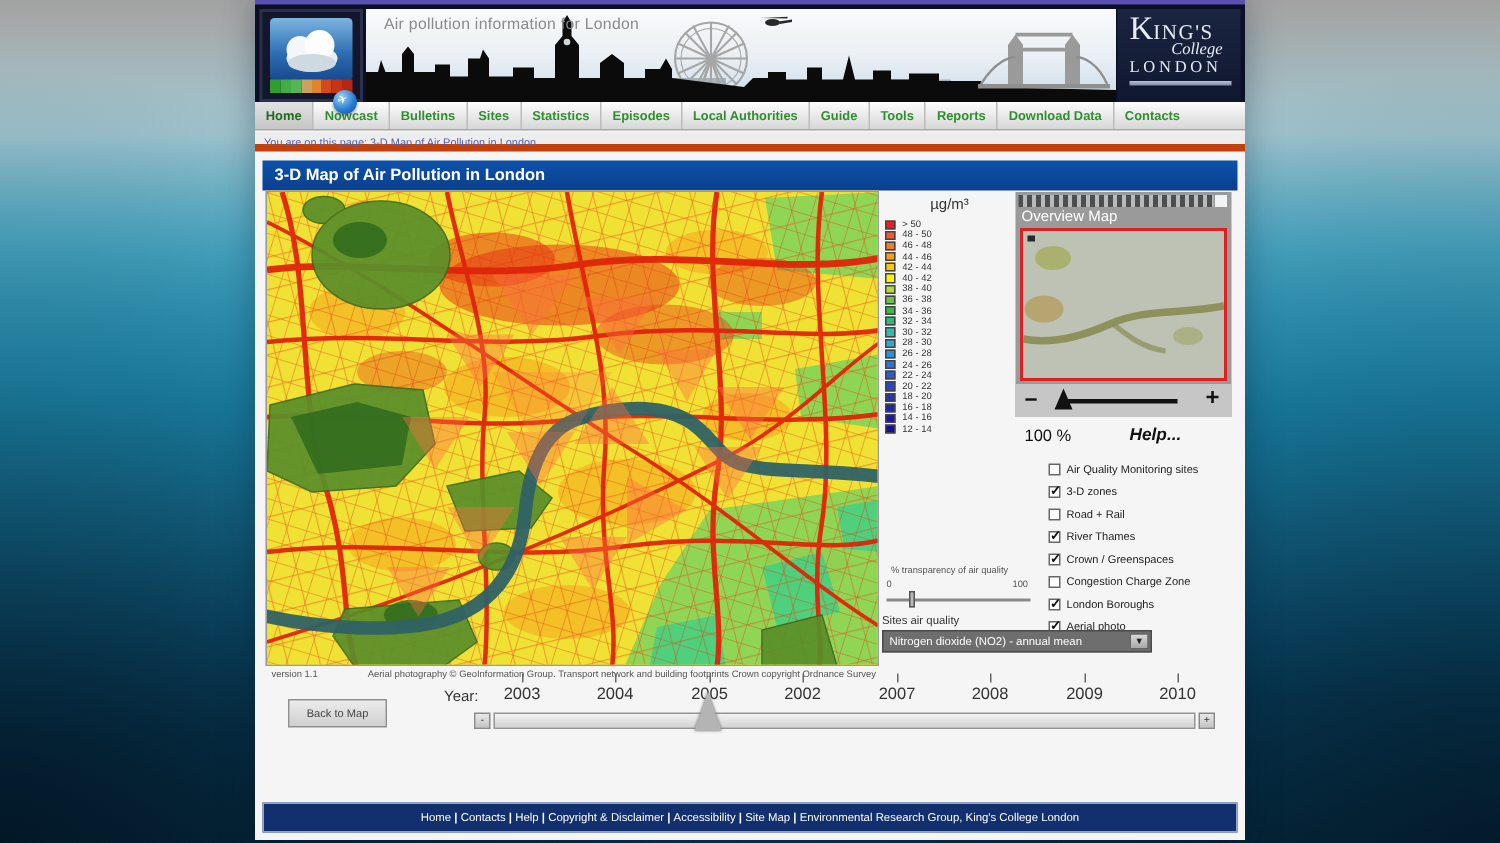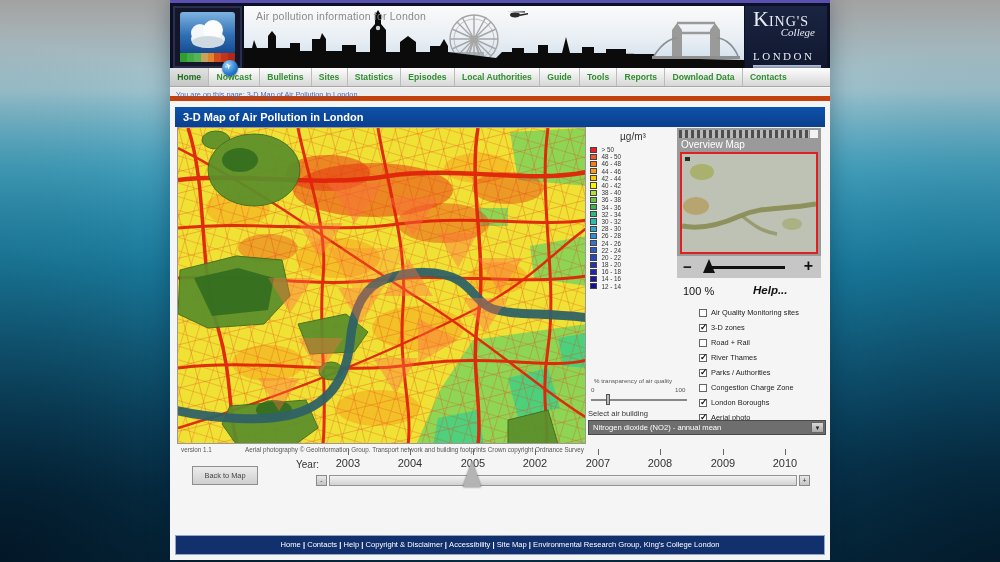--- a/index.html
+++ b/index.html
@@ -24,21 +24,21 @@
   .logo-blue{position:absolute;left:5px;top:4px;width:55px;height:42px;border-radius:3px;background:linear-gradient(180deg,#7db4e0 0%,#2f6fb4 55%,#16488e 100%);overflow:hidden}
   .logo-strip{position:absolute;left:5px;bottom:4px;width:55px;height:9px;display:flex}
   .logo-strip div{flex:1;height:100%}
   .sphere-icon{position:absolute;left:52px;top:57px;width:16px;height:16px;border-radius:50%;background:radial-gradient(circle at 35% 30%,#9fd2f2,#2a7fd4 55%,#0b4a9e);z-index:5;box-shadow:0 1px 2px rgba(0,0,0,.4)}
   .sphere-icon span{position:absolute;left:3px;top:2px;color:#fff;font-size:8px;transform:rotate(-20deg)}
   .kcl{position:absolute;right:3px;top:3px;width:82px;height:62px;background:linear-gradient(180deg,#1b2440,#101830);color:#e9ecf4;font-family:"Liberation Serif",serif;padding:6px 6px 0 8px}
   .kcl-l1{line-height:14px;white-space:nowrap}
   .kcl-k{font-size:22px}
   .kcl-ings{font-size:14px;letter-spacing:1px}
   .kcl-college{font-style:italic;font-size:11px;text-align:right;margin-top:-3px;padding-right:6px}
-  .kcl-london{font-size:11px;letter-spacing:2.5px;margin-top:12px}
+  .kcl-london{font-size:11px;letter-spacing:2.5px;margin-top:0px}
   .kcl-bar{margin-top:3px;height:3px;background:linear-gradient(180deg,#b9c2d6,#7d8aa8)}
 
   
   .nav{position:absolute;left:0;top:68px;width:660px;height:19px;background:linear-gradient(180deg,#fdfdfd,#d7d7d7);border-bottom:1px solid #a8a8a8;display:flex;align-items:center}
   .nav a{display:block;padding:0 7.2px;font-size:8.6px;font-weight:bold;color:#2f8f2f;text-decoration:none;border-right:1px solid #bcbcbc;line-height:18px;white-space:nowrap}
   .nav a.active{background:linear-gradient(180deg,#e2e2e2,#c6c6c6);color:#1c6e1c}
   .breadcrumb{position:absolute;left:0;top:88px;width:660px;height:13px;background:#ededed;border-bottom:5px solid #c2410c;font-size:7.3px;color:#4a66b8;line-height:13px;padding-left:6px}
 
   
   .titlebar{position:absolute;left:5px;top:107px;width:650px;height:20px;background:linear-gradient(180deg,#0d52ab,#0a3f8d);color:#fff;font-weight:bold;font-size:11px;line-height:20px;padding-left:8px}
@@ -79,21 +79,21 @@
 
   
   .transp-label{position:absolute;left:424px;top:377px;font-size:6.2px;color:#555}
   .transp-min{position:absolute;left:421px;top:386px;font-size:6.2px;color:#555}
   .transp-max{position:absolute;left:505px;top:386px;font-size:6.2px;color:#555}
   .transp-track{position:absolute;left:421px;top:399px;width:96px;height:1.6px;background:#888}
   .transp-thumb{position:absolute;top:-5px;width:4px;height:11px;background:#b8b8b8;border:1px solid #555}
 
   
   .sel-label{position:absolute;left:418px;top:409px;font-size:7.6px;color:#333}
-  .select{position:absolute;left:418px;top:420px;width:238px;height:15px;background:#6e6e6e;border:1px solid #4a4a4a;color:#fff;font-size:7.6px;line-height:13px;padding-left:4px}
+  .select{position:absolute;left:418px;top:420px;width:180px;height:15px;background:#6e6e6e;border:1px solid #4a4a4a;color:#fff;font-size:7.6px;line-height:13px;padding-left:4px}
   .sel-arrow{position:absolute;right:1px;top:1px;width:13px;height:11px;background:linear-gradient(180deg,#d8d8d8,#a8a8a8);border:1px solid #666;color:#222;font-size:6px;text-align:center;line-height:10px}
 
   
   .backmap{position:absolute;left:22px;top:466px;width:66px;height:19px;background:linear-gradient(180deg,#ececec,#cfcfcf);border:1px solid #8f8f8f;font-size:7.4px;color:#444;text-align:center;line-height:17px}
   .yearlbl{position:absolute;left:126px;top:459px;font-size:10px;color:#333}
   .year{position:absolute;top:457px;width:44px;text-align:center;font-size:11px;color:#333}
   .ytick{position:absolute;top:449px;width:1px;height:6px;background:#666}
   .ytrack{position:absolute;left:159px;top:475px;width:468px;height:11px;background:linear-gradient(180deg,#f2f2f2,#d2d2d2);border:1px solid #949494}
   .ybtn{position:absolute;top:475px;width:11px;height:11px;background:linear-gradient(180deg,#e8e8e8,#c4c4c4);border:1px solid #8a8a8a;font-size:7px;text-align:center;line-height:9px;color:#333}
   .ythumb{position:absolute;left:293px;top:461px;width:0;height:0;border-left:9px solid transparent;border-right:9px solid transparent;border-bottom:26px solid #b4b4b4;filter:drop-shadow(0 0 1px #666)}
@@ -423,21 +423,21 @@
   <div class="cbrow" style="top:336px">
     <span class="cb"></span>
     <span class="cblabel">Road + Rail</span>
   </div>
   <div class="cbrow" style="top:351px">
     <span class="cb checked"></span>
     <span class="cblabel">River Thames</span>
   </div>
   <div class="cbrow" style="top:366px">
     <span class="cb checked"></span>
-    <span class="cblabel">Parks / Authorities</span>
+    <span class="cblabel">Crown / Greenspaces</span>
   </div>
   <div class="cbrow" style="top:381px">
     <span class="cb"></span>
     <span class="cblabel">Congestion Charge Zone</span>
   </div>
   <div class="cbrow" style="top:396px">
     <span class="cb checked"></span>
     <span class="cblabel">London Boroughs</span>
   </div>
   <div class="cbrow" style="top:411px">
@@ -445,21 +445,21 @@
     <span class="cblabel">Aerial photo</span>
   </div>
 
   <div class="transp-label">% transparency of air quality</div>
   <div class="transp-min">0</div>
   <div class="transp-max">100</div>
   <div class="transp-track">
     <div class="transp-thumb" id="transp-thumb" style="left: calc(18% - 2px);"></div>
   </div>
 
-  <div class="sel-label">Select air building</div>
+  <div class="sel-label">Sites air quality</div>
   <div class="select">
     <span>Nitrogen dioxide (NO2) - annual mean</span>
     <span class="sel-arrow">▼</span>
   </div>
 
   <div class="backmap">Back to Map</div>
   <div class="yearlbl">Year:</div>
 
   <div class="ytick" style="left:178px"></div>
   <div class="ytick" style="left:240px"></div>

